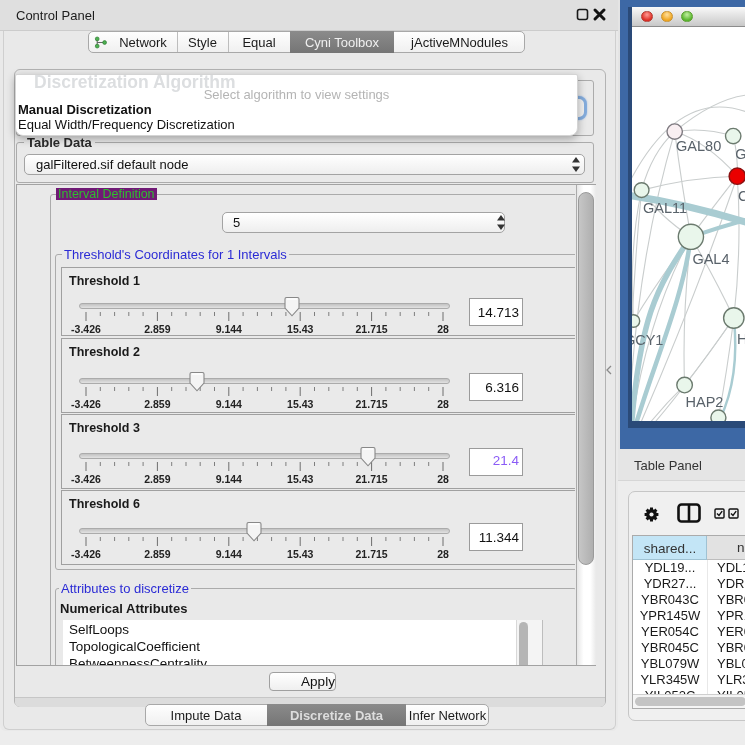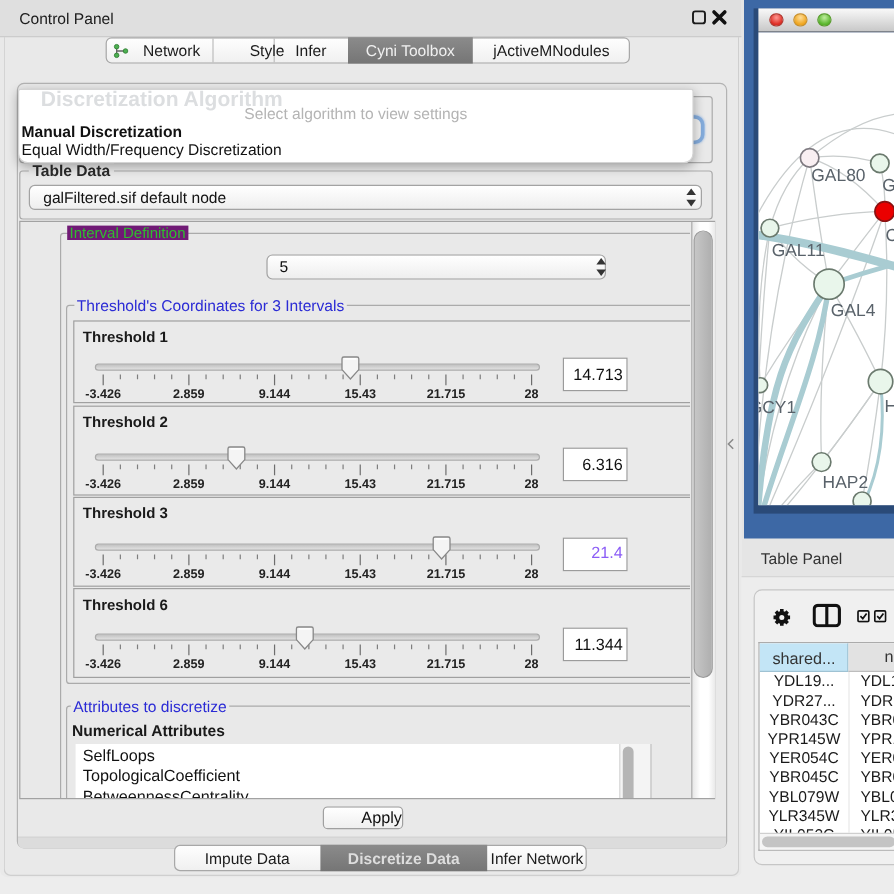--- a/index.html
+++ b/index.html
@@ -20,22 +20,22 @@
 <div class="abs" style="left:290px;top:31px;width:104px;height:22px;background:linear-gradient(#8B8B8B,#757575);"></div>
 <div class="abs" style="left:177px;top:32px;width:1px;height:20px;background:#BDBDBD;"></div>
 <div class="abs" style="left:228px;top:32px;width:1px;height:20px;background:#BDBDBD;"></div>
 <svg class="abs" style="left:94px;top:36px" width="14" height="13" viewBox="0 0 14 13">
 <path d="M3.2 3 L3.2 10 M3.2 6.5 L10.4 6.5" stroke="#666" stroke-width="1.1" fill="none"></path>
 <circle cx="3.2" cy="2.9" r="1.9" fill="#4CAF50" stroke="#2E7D32" stroke-width="0.7"></circle>
 <circle cx="3.2" cy="10.1" r="1.9" fill="#4CAF50" stroke="#2E7D32" stroke-width="0.7"></circle>
 <circle cx="10.6" cy="6.5" r="1.9" fill="#4CAF50" stroke="#2E7D32" stroke-width="0.7"></circle>
 </svg>
 <div class="abs ctr" style="left:108px;top:31px;width:70px;height:22px;justify-content:center;font-size:13px;color:#1b1b1b;font-weight:normal;">Network</div>
-<div class="abs ctr" style="left:177px;top:31px;width:51px;height:22px;justify-content:center;font-size:13px;color:#1b1b1b;font-weight:normal;margin-left:20px;">Style</div>
-<div class="abs ctr" style="left:228px;top:31px;width:62px;height:22px;justify-content:center;font-size:13px;color:#1b1b1b;font-weight:normal;">Infer</div>
+<div class="abs ctr" style="left:177px;top:31px;width:51px;height:22px;justify-content:center;font-size:13px;color:#1b1b1b;font-weight:normal;">Style</div>
+<div class="abs ctr" style="left:228px;top:31px;width:62px;height:22px;justify-content:center;font-size:13px;color:#1b1b1b;font-weight:normal;">Equal</div>
 <div class="abs ctr" style="left:290px;top:31px;width:104px;height:22px;justify-content:center;font-size:13px;color:#F0F0F0;font-weight:normal;">Cyni Toolbox</div>
 <div class="abs ctr" style="left:394px;top:31px;width:131px;height:22px;justify-content:center;font-size:13px;color:#1b1b1b;font-weight:normal;">jActiveMNodules</div>
 <div class="abs" style="left:14px;top:69px;width:592px;height:638px;background:#E9E9E9;border:1px solid #B3B3B3;border-radius:6px;box-sizing:border-box;"></div>
 <div class="abs" style="left:15px;top:697px;width:590px;height:9px;background:#DCDCDC;border-top:1px solid #C6C6C6;border-radius:0 0 5px 5px;"></div>
 <div class="abs" style="left:16px;top:80px;width:576px;height:54px;border:1px solid #ABABAB;border-radius:3px;"></div>
 <div class="abs" style="left:420px;top:96px;width:167px;height:24px;border:3px solid #84ACDC;border-radius:8px;background:#EFEFEF;box-sizing:border-box;box-shadow:0 0 2px #9CBCE4;"></div>
 <div class="abs" style="left:16px;top:142px;width:576px;height:39px;border:1px solid #ABABAB;border-radius:3px;"></div>
 <div class="abs ctr" style="left:24px;top:136px;height:13px;background:#E9E9E9;padding:0 3px;font-size:13px;font-weight:600;color:#2b2b2b;">Table Data</div>
 <div class="abs" style="left:24px;top:154px;width:561px;height:21px;background:linear-gradient(#FFFFFF,#EEEEEE);border:1px solid #A3A3A3;border-radius:5px;box-sizing:border-box;"></div>
 <div class="abs ctr" style="left:36px;top:154px;height:21px;font-size:13px;color:#111;">galFiltered.sif default node</div>
@@ -49,21 +49,21 @@
 <div class="abs" style="left:17px;top:185px;width:558px;height:480px;overflow:hidden;">
 <div class="abs" style="left:33px;top:9px;width:536px;height:600px;border:1px solid #ABABAB;border-radius:3px;"></div>
 <div class="abs ctr" style="left:39px;top:3px;height:12px;background:#701a75;padding:0 2px;font-size:12.5px;color:#2EBE2E;">Interval Definition</div>
 <div class="abs" style="left:205px;top:27px;width:283px;height:21px;background:linear-gradient(#FFFFFF,#EEEEEE);border:1px solid #A3A3A3;border-radius:5px;box-sizing:border-box;"></div>
 <div class="abs ctr" style="left:216px;top:27px;height:21px;font-size:13px;color:#111;">5</div>
 <svg class="abs" style="left:477px;top:29px" width="14" height="17" viewBox="0 0 14 17">
 <path d="M7 1 L11 6.5 L3 6.5 Z" fill="#333"></path>
       <path d="M7 16 L3 10.5 L11 10.5 Z" fill="#333"></path>
 </svg>
 <div class="abs" style="left:38px;top:69px;width:523px;height:314px;border:1px solid #ABABAB;border-radius:3px;"></div>
-<div class="abs ctr" style="left:45px;top:63px;height:12px;background:#E9E9E9;padding:0 2px;font-size:13px;color:#2B2BD5;">Threshold's Coordinates for 3 Intervals</div>
+<div class="abs ctr" style="left:45px;top:63px;height:12px;background:#E9E9E9;padding:0 2px;font-size:13px;color:#2B2BD5;">Threshold's Coordinates for 1 Intervals</div>
 <div class="abs" style="left:44px;top:82px;width:515px;height:69px;border:1px solid #A0A0A0;background:#EAEAEA;box-sizing:border-box;"></div>
 <div class="abs ctr" style="left:52px;top:88px;height:15px;font-size:12.5px;font-weight:bold;color:#1a1a1a;">Threshold 1</div>
 <div class="abs" style="left:62px;top:118px;width:371px;height:6px;background:linear-gradient(#C2C2C2,#E2E2E2);border:1px solid #ABABAB;border-radius:4px;box-sizing:border-box;"></div>
 <svg class="abs" style="left:62px;top:126px" width="371" height="11" viewBox="0 0 371 11">
       <line x1="7" y1="1" x2="7" y2="10" stroke="#6E6E6E" stroke-width="1"></line>
       <line x1="21.3" y1="1" x2="21.3" y2="5" stroke="#7E7E7E" stroke-width="1"></line>
       <line x1="35.6" y1="1" x2="35.6" y2="5" stroke="#7E7E7E" stroke-width="1"></line>
       <line x1="49.8" y1="1" x2="49.8" y2="5" stroke="#7E7E7E" stroke-width="1"></line>
       <line x1="64.1" y1="1" x2="64.1" y2="5" stroke="#7E7E7E" stroke-width="1"></line>
       <line x1="78.4" y1="1" x2="78.4" y2="10" stroke="#6E6E6E" stroke-width="1"></line>

